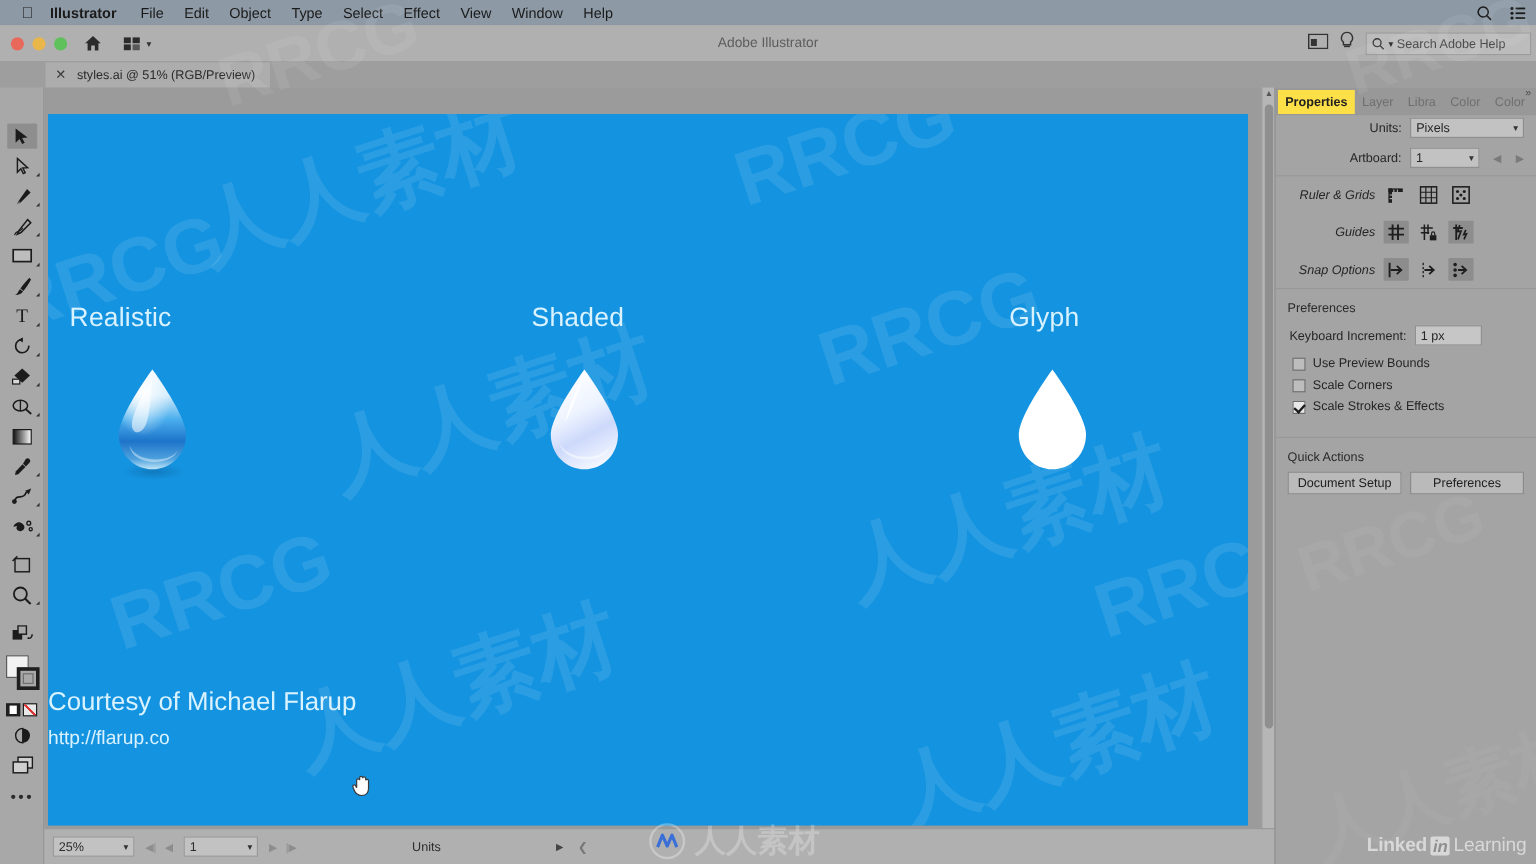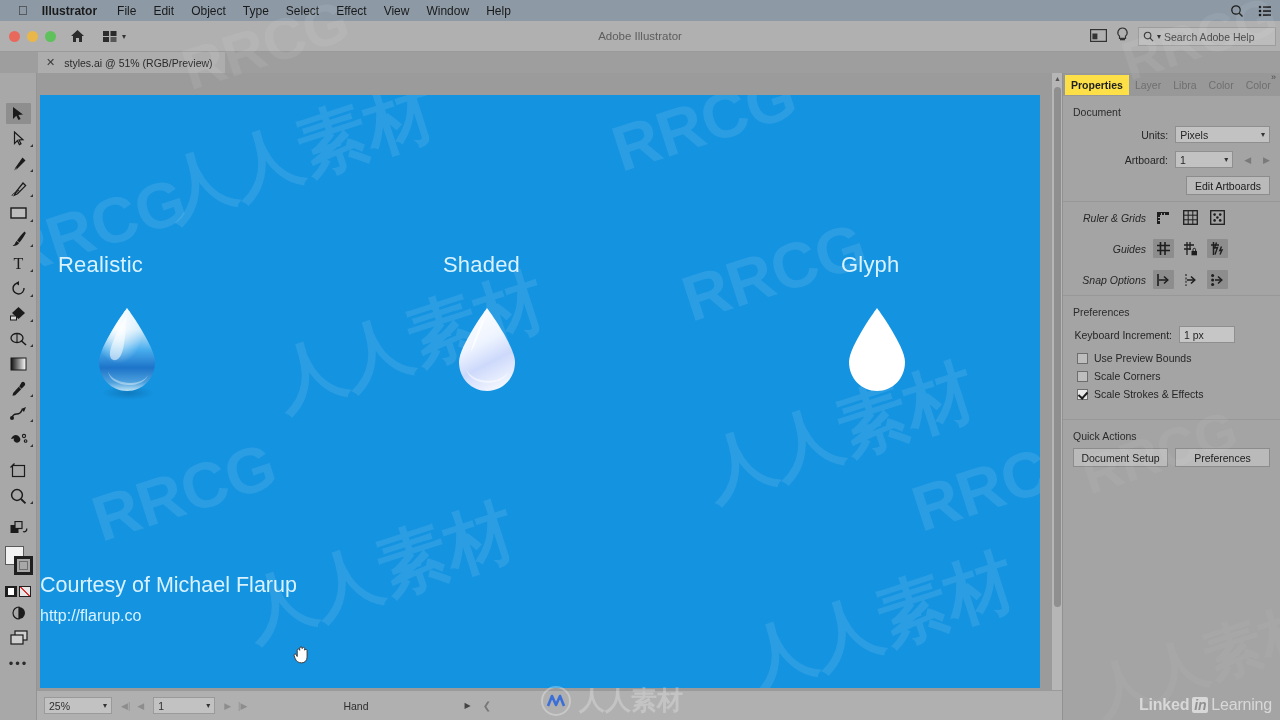--- a/index.html
+++ b/index.html
@@ -591,39 +591,38 @@
         <span>◀</span>
       </div>
       <div class="pagesel">
         <span>1</span>
         <span class="chev">▾</span>
       </div>
       <div class="navarrows">
         <span>▶</span>
         <span>|▶</span>
       </div>
-      <span class="toolname">Hand</span>
+      <span class="toolname">Units</span>
       <span class="sb-tri">▶</span>
       <span class="sb-lt">❮</span>
     </div>
 
     <div class="panel">
       <span class="panel-collapse">»</span>
 
       <div class="paneltabs">
         <div class="ptab active">Properties</div>
         <div class="ptab">Layer</div>
         <div class="ptab">Libra</div>
         <div class="ptab">Color</div>
         <div class="ptab">Color</div>
       </div>
 
       <div class="sect-div"></div>
 
-      <div class="sect-title">Document</div>
 
       <div class="row">
         <span class="rlabel">Units:</span>
         <div class="ddown">
           <span>Pixels</span>
           <span class="chev">▾</span>
         </div>
       </div>
 
       <div class="row">
@@ -631,23 +630,20 @@
         <div class="ddown sm">
           <span>1</span>
           <span class="chev">▾</span>
         </div>
         <div class="stepper">
           <span>◀</span>
           <span>▶</span>
         </div>
       </div>
 
-      <div class="row">
-        <div class="btn btn-wide">Edit Artboards</div>
-      </div>
 
       <div class="sect-div"></div>
 
       <div class="iconrow">
         <span class="rlabel">Ruler &amp; Grids</span>
         <span class="ibtn">
           <svg width="15" height="14" viewBox="0 0 15 14">
               <rect x="1" y="1" width="12" height="3" fill="#1e1e1e"></rect>
               <rect x="1" y="1" width="3" height="12" fill="#1e1e1e"></rect>
               <rect x="5" y="2" width="1" height="2" fill="#a4a4a4"></rect>

